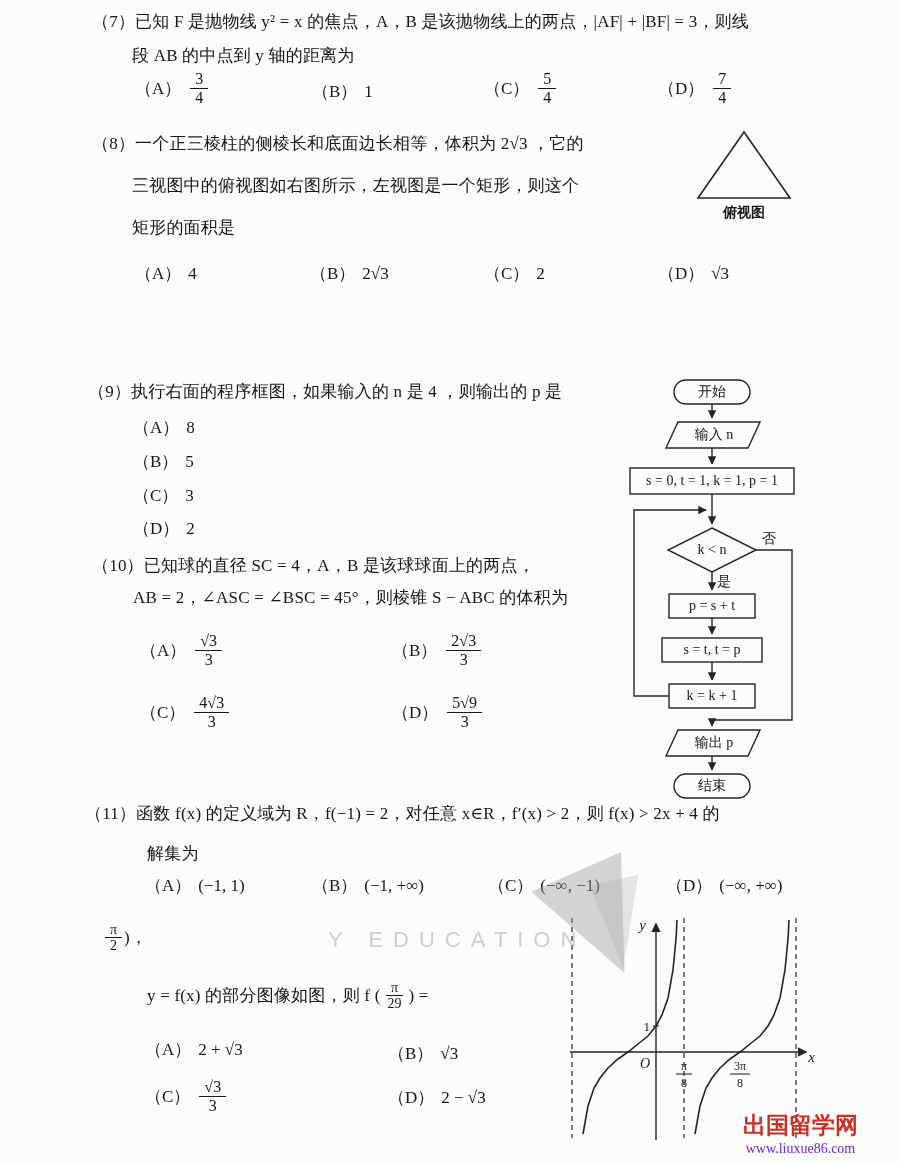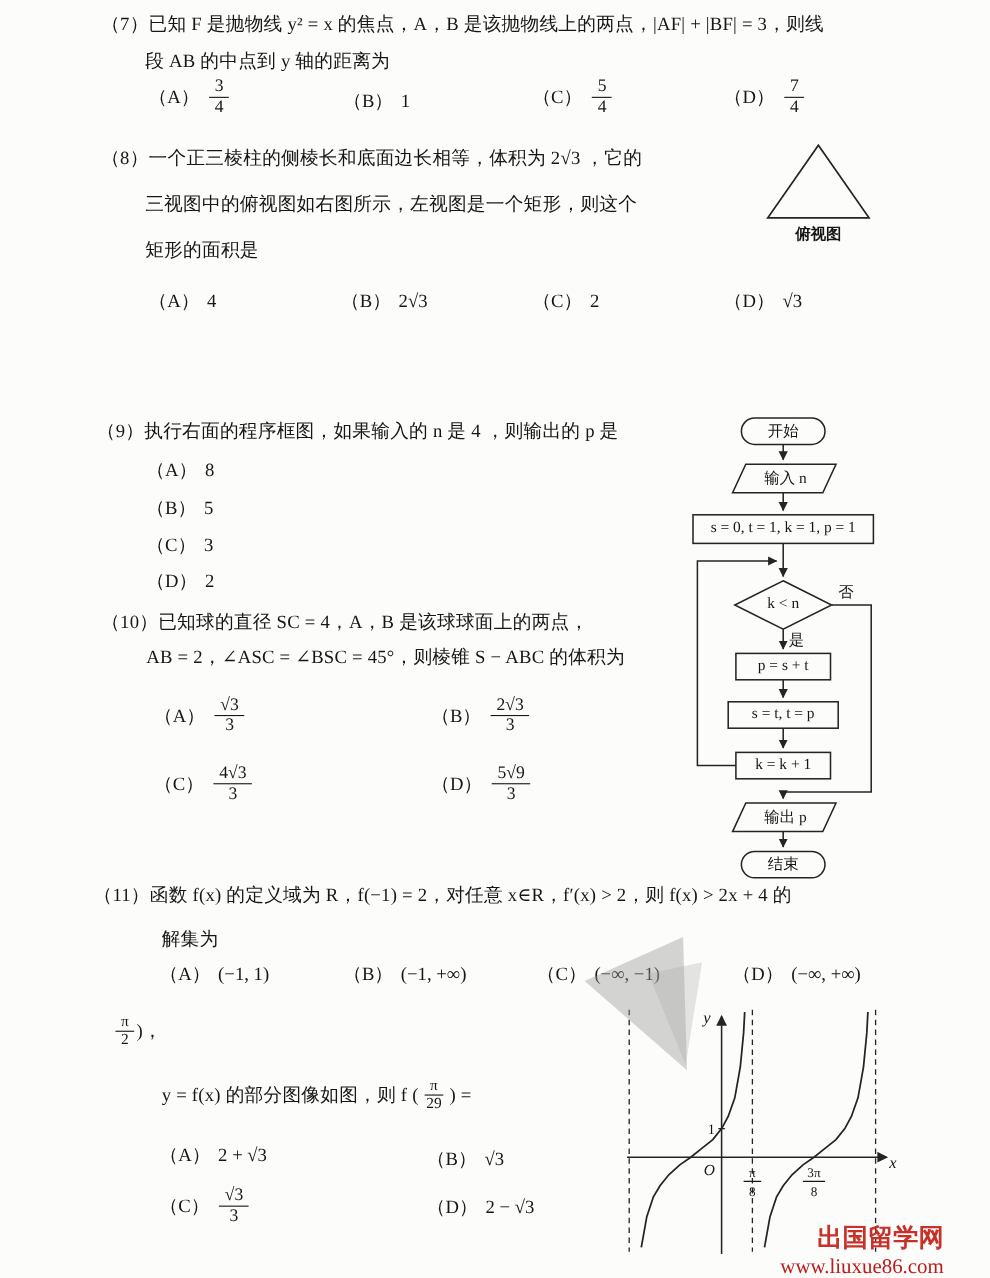--- a/index.html
+++ b/index.html
@@ -26,21 +26,21 @@
   .watermark{pointer-events:none;z-index:6}
   .wm-text{font-size:84px;font-weight:bold;color:rgba(150,150,150,.42);letter-spacing:4px;white-space:nowrap;text-shadow:2px 2px 0 rgba(120,120,120,.18)}
   .wm-sub{font-size:22px;letter-spacing:10px;color:rgba(150,150,150,.45);font-family:"Liberation Sans",sans-serif;margin-top:2px;margin-left:36px}
   .wm-plane{position:absolute;left:258px;top:-58px;width:0;height:0;
     border-left:52px solid transparent;border-right:46px solid transparent;
     border-top:112px solid rgba(150,150,150,.40);transform:rotate(-24deg)}
   .wm-plane2{position:absolute;left:306px;top:-46px;width:0;height:0;
     border-left:16px solid transparent;border-right:34px solid transparent;
     border-top:88px solid rgba(170,170,170,.30);transform:rotate(-12deg)}
   .footer-site{font-size:23px;font-weight:bold;color:#c8302a;white-space:nowrap}
-  .footer-url{font-size:19px;color:#b91c1c;white-space:nowrap;text-align:left}
+  .footer-url{font-size:14px;color:#6d28d9;white-space:nowrap;text-align:center}
 </style>
 </head>
 <body>
 
 <div>
 
   <section>
     <div class="abs line" style="left:92px;top:10px">（7）已知 F 是抛物线 y² = x 的焦点，A，B 是该抛物线上的两点，|AF| + |BF| = 3，则线</div>
     <div class="abs line" style="left:132px;top:44px">段 AB 的中点到 y 轴的距离为</div>
 
@@ -290,20 +290,21 @@
         <text x="174" y="158" font-size="12" text-anchor="middle" fill="#161616">3π</text>
         <line x1="164" y1="162" x2="184" y2="162" stroke="#161616" stroke-width="1"></line>
         <text x="174" y="175" font-size="12" text-anchor="middle" fill="#161616">8</text>
       </svg>
     </div>
   </section>
 
   <div class="abs watermark" style="left:292px;top:925px;width:440px;height:180px">
     <div class="wm-plane"></div>
     <div class="wm-plane2"></div>
+    <div class="wm-sub">Y EDUCATION</div>
   </div>
 
   <div class="abs" style="right:42px;top:1110px;text-align:right">
     <div class="footer-site">出国留学网</div>
     <div class="footer-url">www.liuxue86.com</div>
   </div>
 
 </div>
 
 </body></html>

